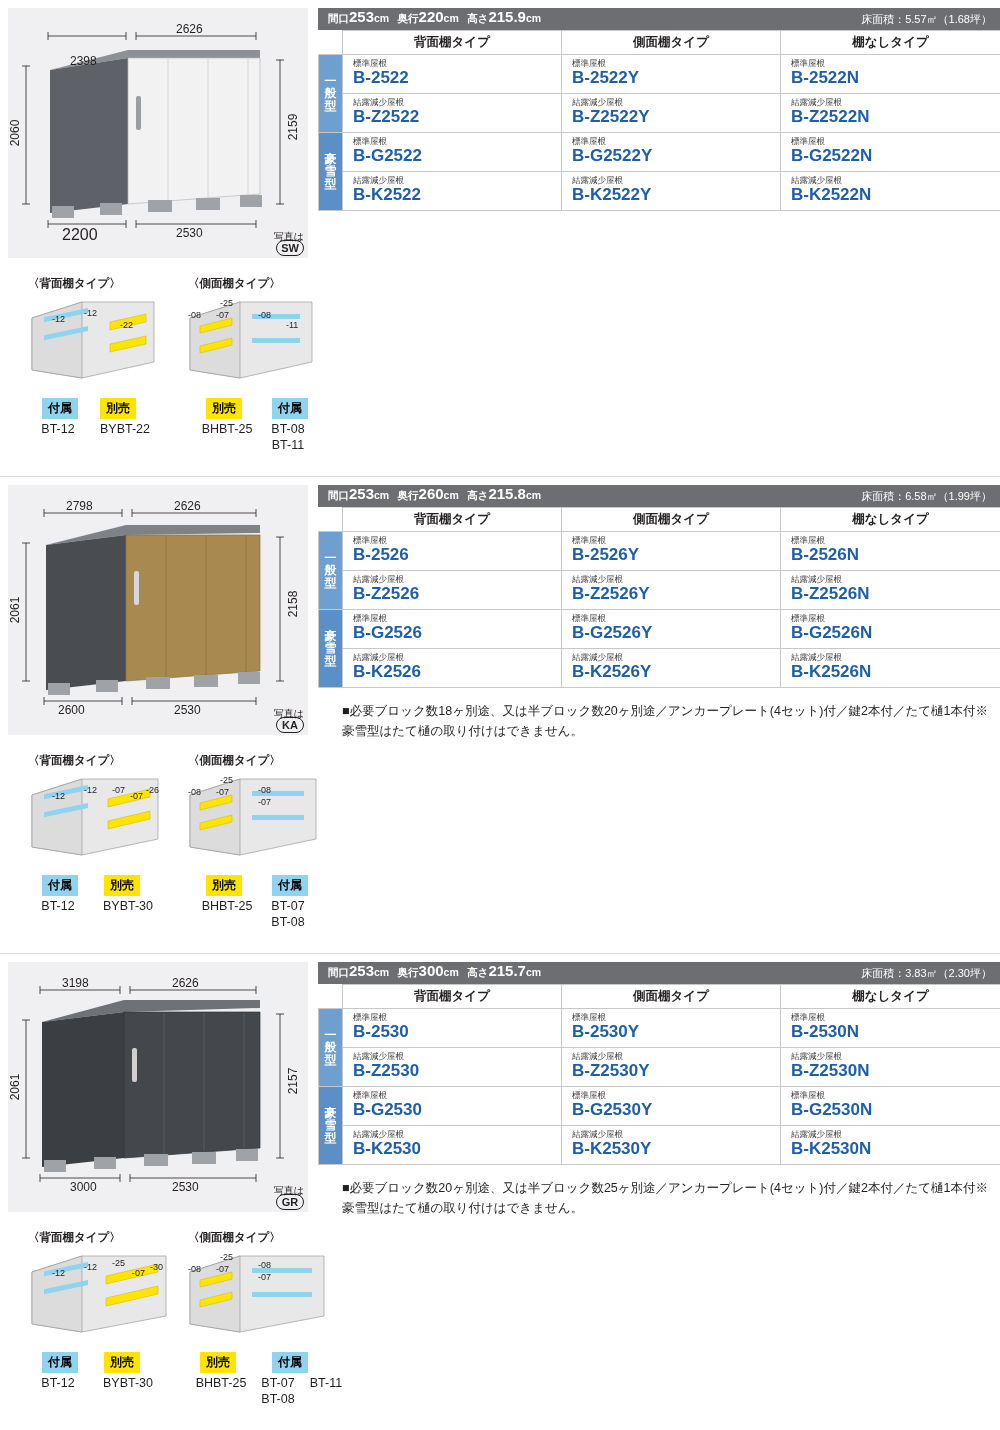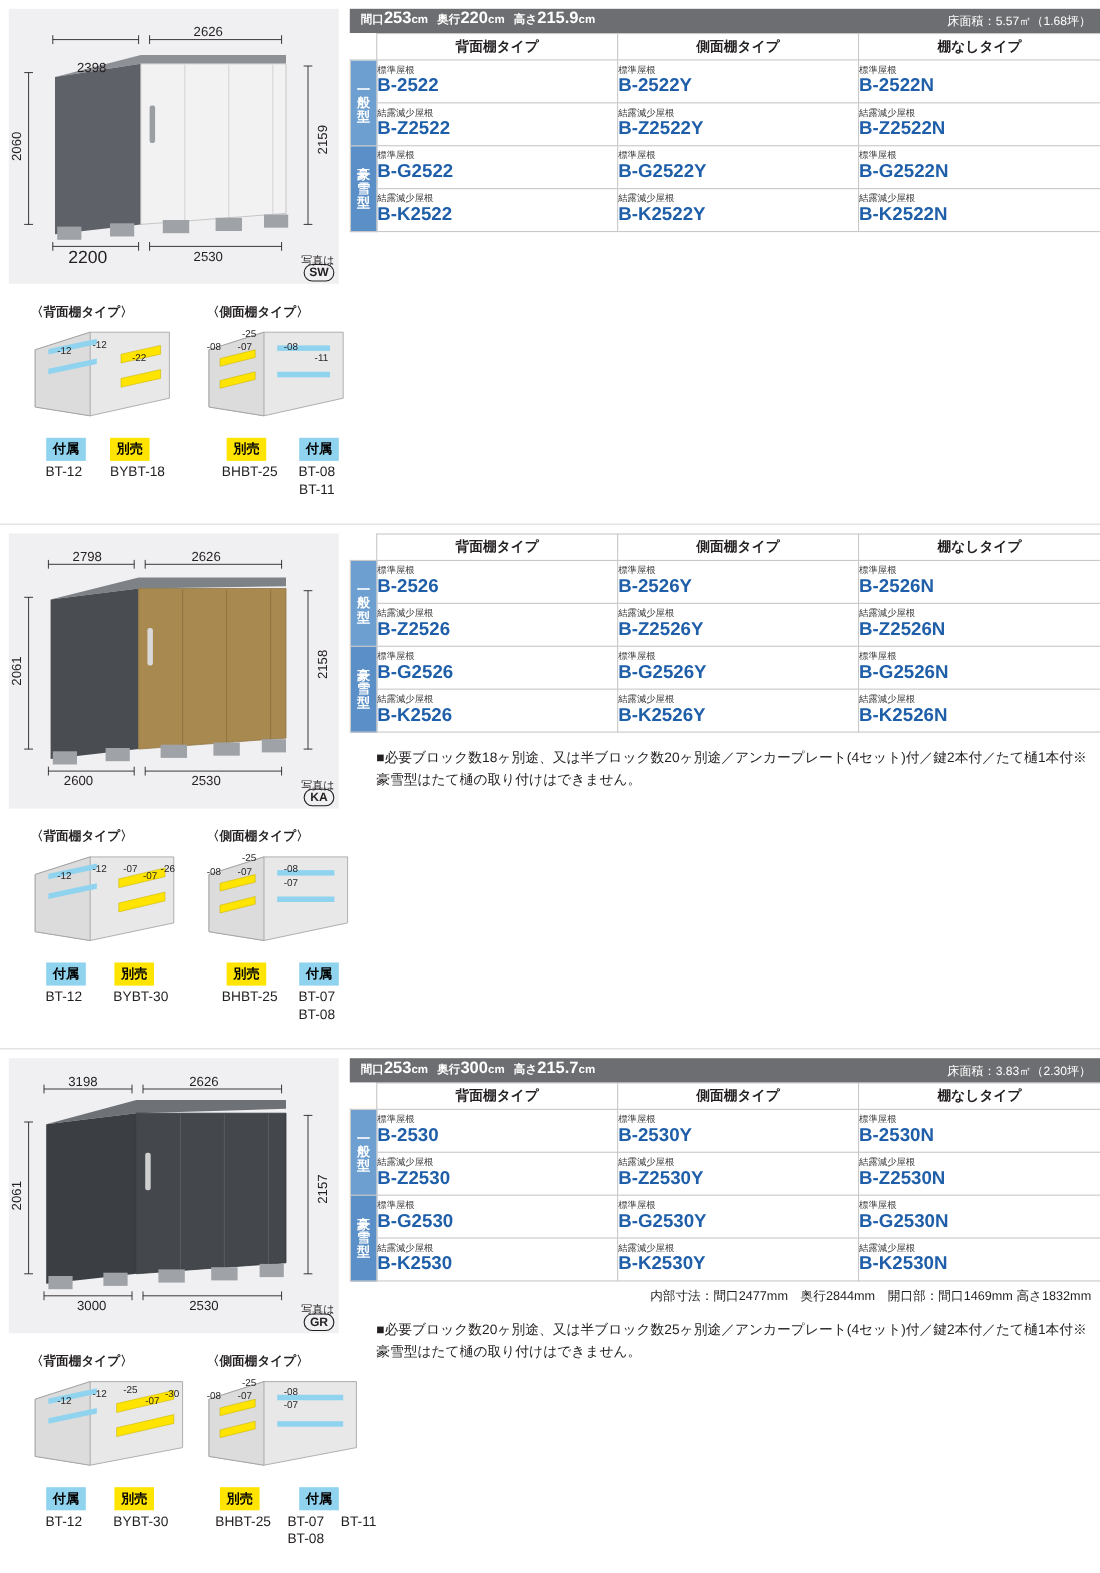--- a/index.html
+++ b/index.html
@@ -41,21 +41,21 @@
 
   table.spec { width:682px; border-collapse:collapse; table-layout:fixed; }
   table.spec td { border:1px solid #c8c8c8; vertical-align:middle; }
   .sidecell { width:24px; background:#6d9fd1; color:#fff; font-size:12px; font-weight:bold;
               text-align:center; line-height:1.05; padding:2px 0; }
   .sidecell.k { background:#5b8fc7; }
   .colhdr { text-align:center; font-size:12.5px; font-weight:bold; padding:3px 0;
             border:1px solid #c8c8c8; }
   .roofcap { font-size:8.5px; color:#3a3a3a; display:block; line-height:1.1; margin-bottom:1px; }
   .code { font-size:17px; font-weight:bold; color:#1f5fa9; line-height:1.1; }
-  .cellpad { padding:4px 0 5px 0; }
+  .cellpad { padding:4px 0 5px 10px; }
   .nohdr { border:none !important; }
 
   .inner-dims { text-align:right; font-size:11.5px; padding:6px 8px 0 0; }
   .note { font-size:12.5px; line-height:1.55; padding:14px 12px 0 24px; }
 </style>
 </head>
 <body>
 
 <div class="section" style="top:0;">
 
@@ -141,21 +141,21 @@
       <div style="position:absolute;left:216px;top:34px;font-size:9px;">-07</div>
       <div style="position:absolute;left:258px;top:34px;font-size:9px;">-08</div>
       <div style="position:absolute;left:286px;top:44px;font-size:9px;">-11</div>
 
       <div style="position:absolute;left:42px;top:122px;"><span class="badge blue">付属</span></div>
       <div style="position:absolute;left:100px;top:122px;"><span class="badge yellow">別売</span></div>
       <div style="position:absolute;left:206px;top:122px;"><span class="badge yellow">別売</span></div>
       <div style="position:absolute;left:272px;top:122px;"><span class="badge blue">付属</span></div>
 
       <div class="code-lbl" style="position:absolute;left:28px;top:146px;width:60px;">BT-12</div>
-      <div class="code-lbl" style="position:absolute;left:86px;top:146px;width:78px;">BYBT-18</div>
+      <div class="code-lbl" style="position:absolute;left:86px;top:146px;width:78px;">BYBT-22</div>
       <div class="code-lbl" style="position:absolute;left:190px;top:146px;width:74px;">BHBT-25</div>
       <div class="code-lbl" style="position:absolute;left:258px;top:146px;width:60px;">BT-08</div>
       <div class="code-lbl" style="position:absolute;left:258px;top:162px;width:60px;">BT-11</div>
     </div>
   </div>
 
   <div class="right-col" style="top:8px;">
     <div class="hdr-bar">
       <span class="dim">
         <small>間口</small><span>253</span><small>cm</small>
@@ -300,20 +300,28 @@
 
       <div class="code-lbl" style="position:absolute;left:28px;top:146px;width:60px;">BT-12</div>
       <div class="code-lbl" style="position:absolute;left:88px;top:146px;width:80px;">BYBT-30</div>
       <div class="code-lbl" style="position:absolute;left:190px;top:146px;width:74px;">BHBT-25</div>
       <div class="code-lbl" style="position:absolute;left:258px;top:146px;width:60px;">BT-07</div>
       <div class="code-lbl" style="position:absolute;left:258px;top:162px;width:60px;">BT-08</div>
     </div>
   </div>
 
   <div class="right-col" style="top:8px;">
+    <div class="hdr-bar">
+      <span class="dim">
+        <small>間口</small><span>253</span><small>cm</small>
+        &nbsp;<small>奥行</small><span>260</span><small>cm</small>
+        &nbsp;<small>高さ</small><span>215.8</span><small>cm</small>
+      </span>
+      <span class="area">床面積：6.58㎡（1.99坪）</span>
+    </div>
 
     <table class="spec">
       <colgroup>
           <col style="width:24px">
           <col style="width:219px">
           <col style="width:219px">
           <col style="width:220px">
         </colgroup>
       <tbody>
           <tr>
@@ -493,16 +501,15 @@
         <td class="cellpad"><span class="roofcap">標準屋根</span><span class="code">B-G2530N</span></td>
       </tr>
       <tr>
         <td class="cellpad"><span class="roofcap">結露減少屋根</span><span class="code">B-K2530</span></td>
         <td class="cellpad"><span class="roofcap">結露減少屋根</span><span class="code">B-K2530Y</span></td>
         <td class="cellpad"><span class="roofcap">結露減少屋根</span><span class="code">B-K2530N</span></td>
       </tr>
     </tbody>
       </table>
 
-    <div class="inner-dims">内部寸法：間口2477mm　奥行2844mm　開口部：間口1469mm 高さ1832mm</div>
     <div class="note">■必要ブロック数20ヶ別途、又は半ブロック数25ヶ別途／アンカープレート(4セット)付／鍵2本付／たて樋1本付※豪雪型はたて樋の取り付けはできません。</div>
   </div>
 </div>
 
 </body></html>

